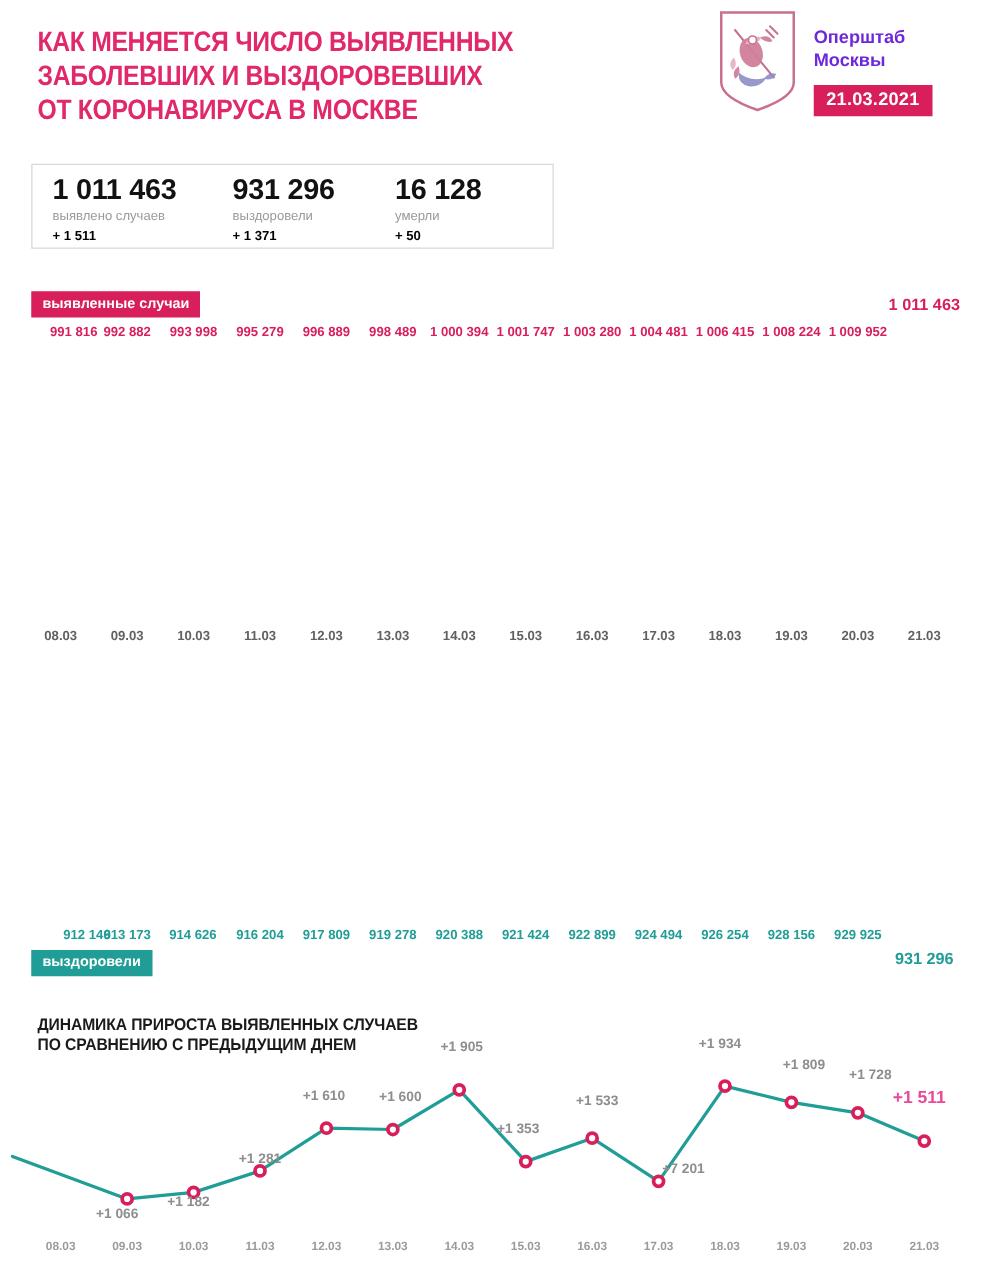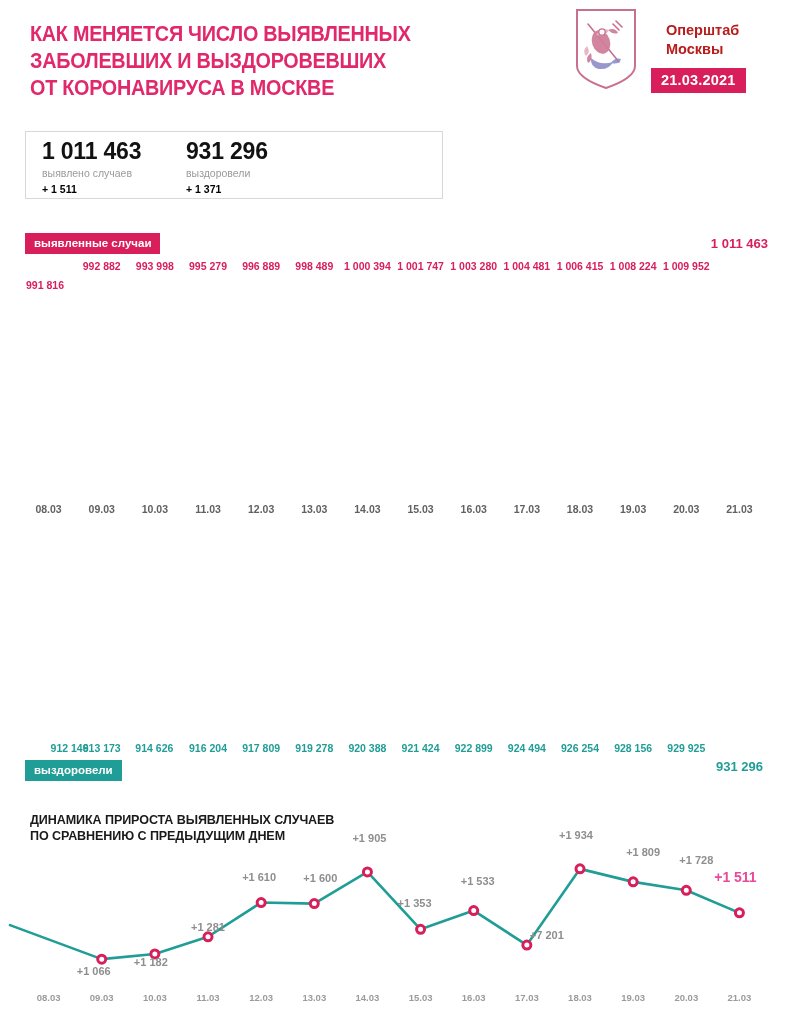--- a/index.html
+++ b/index.html
@@ -23,21 +23,21 @@
     text-transform: uppercase;
     transform: scaleX(0.88);
     transform-origin: left top;
   }
   #title div { white-space: nowrap; }
 
   #brand { position: absolute; left: 575px; top: 8px; width: 210px; height: 108px; }
   #crest { position: absolute; left: 0px; top: 0px; width: 62px; height: 82px; }
   #brand-text {
     position: absolute; left: 76px; top: 13px;
-    color: #b91c1c; font-weight: bold; font-size: 14.5px; line-height: 19px; margin-left: 15px;
+    color: #6d28d9; font-weight: bold; font-size: 14.5px; line-height: 19px;
   }
   #date-badge {
     position: absolute; left: 76px; top: 60px;
     background: #d81e5b; color: #ffffff;
     font-weight: bold; font-size: 14.5px;
     padding: 4px 10px 5px 10px;
     letter-spacing: 0.2px;
   }
 
   
@@ -147,20 +147,25 @@
   <div id="statbox">
     <div class="stat s0">
       <div class="stat-value">1 011 463</div>
       <div class="stat-label">выявлено случаев</div>
       <div class="stat-delta">+ 1 511</div>
     </div>
     <div class="stat s1">
       <div class="stat-value">931 296</div>
       <div class="stat-label">выздоровели</div>
       <div class="stat-delta">+ 1 371</div>
+    </div>
+    <div class="stat s2">
+      <div class="stat-value">16 128</div>
+      <div class="stat-label">умерли</div>
+      <div class="stat-delta">+ 50</div>
     </div>
   </div>
 
   <div class="pill" id="pill-cases">выявленные случаи</div>
   <div class="pill" id="pill-recov">выздоровели</div>
 
   <div id="bars-top">
       <div class="bar" style="left: 31.5714px; width: 34px;"></div>
       <div class="bar" style="left: 84.7143px; width: 34px;"></div>
       <div class="bar" style="left: 137.857px; width: 34px;"></div>
@@ -186,21 +191,21 @@
       <div class="bar" style="left: 350.429px; width: 34px;"></div>
       <div class="bar" style="left: 403.571px; width: 34px;"></div>
       <div class="bar" style="left: 456.714px; width: 34px;"></div>
       <div class="bar" style="left: 509.857px; width: 34px;"></div>
       <div class="bar" style="left: 563px; width: 34px;"></div>
       <div class="bar" style="left: 616.143px; width: 34px;"></div>
       <div class="bar" style="left: 669.286px; width: 34px;"></div>
       <div class="bar" style="left: 722.429px; width: 34px;"></div>
     </div>
   <div id="labels-layer">
-      <div class="vlabel top" style="left: 5px; width: 80px; margin-top: 19px;">991 816</div>
+      <div class="vlabel top" style="left: 19px; width: 80px;">991 816</div>
       <div class="vlabel bot" style="left: 8.57143px; width: 80px; text-align: right;">912 146</div>
       <div class="dlabel" style="left: 18.5714px; width: 60px;">08.03</div>
       <div class="vlabel top" style="left: 61.7143px; width: 80px;">992 882</div>
       <div class="vlabel bot" style="left: 61.7143px; width: 80px;">913 173</div>
       <div class="dlabel" style="left: 71.7143px; width: 60px;">09.03</div>
       <div class="vlabel top" style="left: 114.857px; width: 80px;">993 998</div>
       <div class="vlabel bot" style="left: 114.857px; width: 79px;">914 626</div>
       <div class="dlabel" style="left: 124.857px; width: 60px;">10.03</div>
       <div class="vlabel top" style="left: 168px; width: 80px;">995 279</div>
       <div class="vlabel bot" style="left: 168px; width: 80px;">916 204</div>

